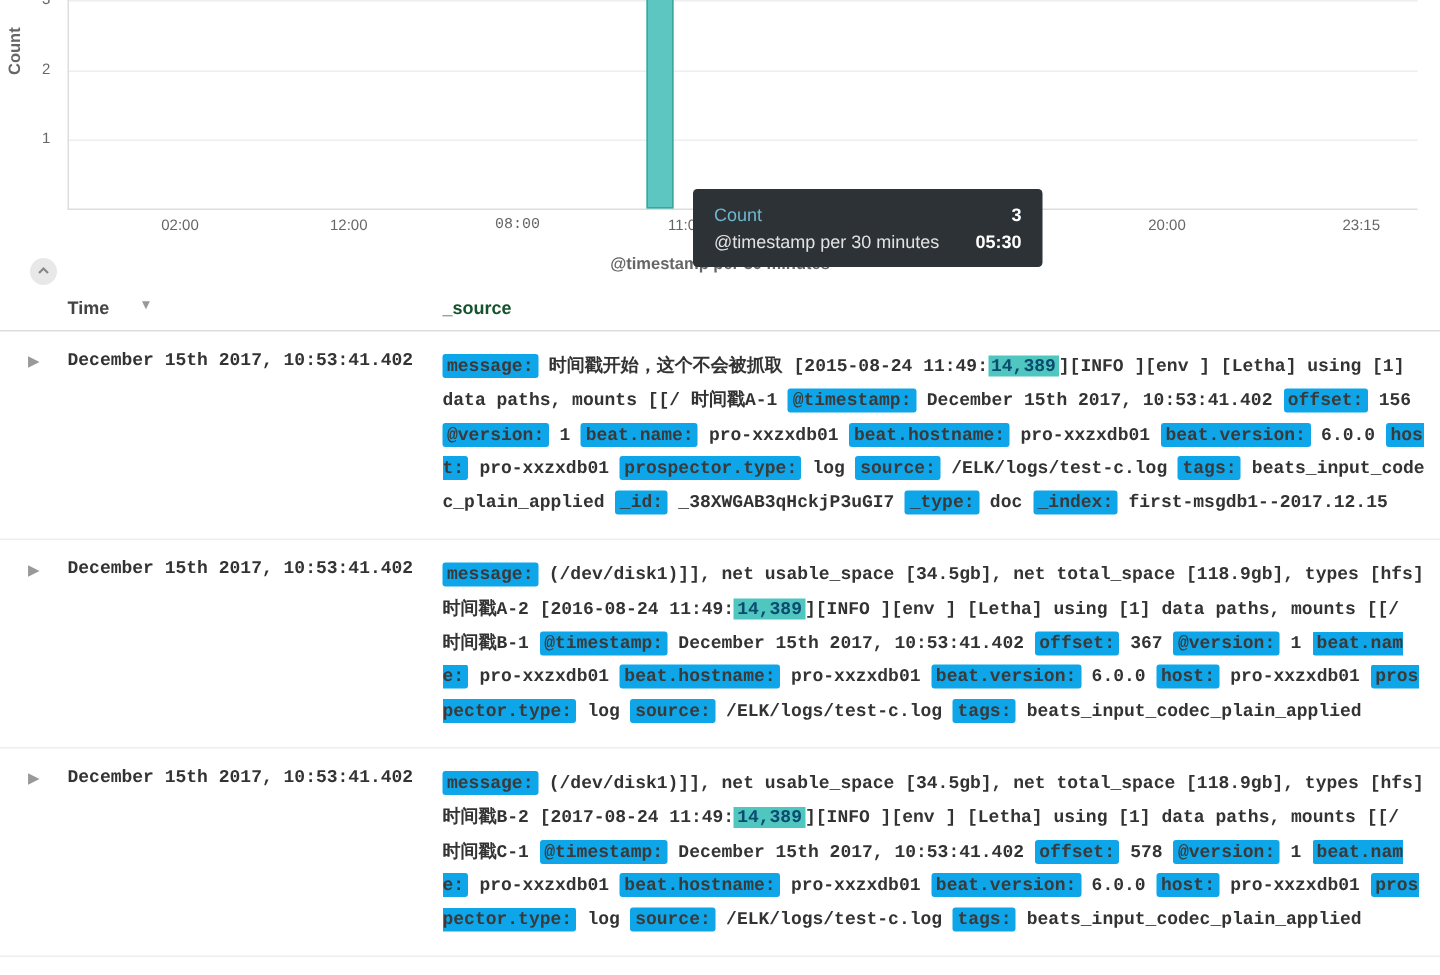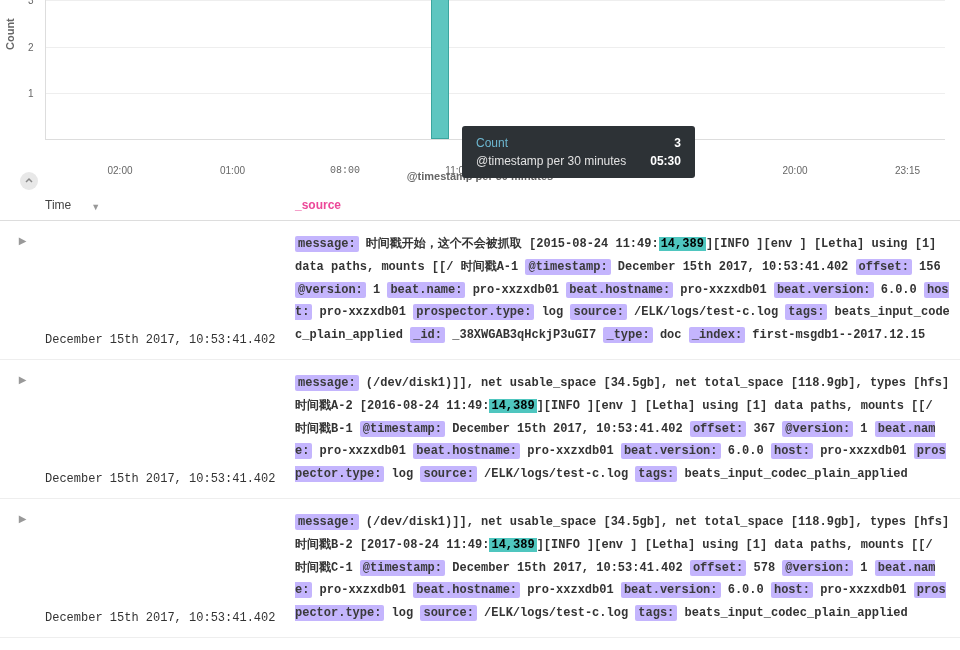--- a/index.html
+++ b/index.html
@@ -2,43 +2,43 @@
 <html><head>
 <meta charset="utf-8">
 <style>
 * { box-sizing: border-box; margin: 0; padding: 0; }
 body { font-family: "Helvetica Neue", Arial, sans-serif; font-size: 12px; color: #2d2d2d; background: #fff; width: 960px; }
 .chart-area { position: relative; height: 190px; padding-left: 45px; padding-right: 15px; }
 .yaxis-label { position: absolute; left: 4px; top: 50px; transform: rotate(-90deg); transform-origin: left top; font-size: 11px; font-weight: bold; color: #666; }
 .plot { position: absolute; left: 45px; right: 15px; top: 0; height: 140px; border-left: 1px solid #ddd; border-bottom: 1px solid #ddd; }
 .grid-h { position: absolute; left: 0; right: 0; border-top: 1px solid #eee; }
 .ytick { position: absolute; left: -18px; font-size: 10px; color: #666; transform: translateY(-50%); }
-.xtick { position: absolute; top: 145px; font-size: 10px; color: #666; transform: translateX(-50%); margin-top: 20px; }
+.xtick { position: absolute; top: 145px; font-size: 10px; color: #666; transform: translateX(-50%); }
 .xlabel { position: absolute; left: 50%; top: 170px; transform: translateX(-50%); font-size: 11px; font-weight: bold; color: #666; }
 .bar { position: absolute; width: 18px; background: #5ec6c0; border: 1px solid #3ba59f; transform: translateX(-50%); }
 .tooltip { position: absolute; background: #2d3236; color: #fff; padding: 10px 14px; border-radius: 3px; font-size: 12px; white-space: nowrap; }
 .tooltip-row { display: flex; justify-content: space-between; gap: 24px; margin-bottom: 4px; }
 .tooltip-row:last-child { margin-bottom: 0; }
 .tooltip-label1 { color: #6db7d0; }
 .tooltip-label2 { color: #e2e2e2; }
 .tooltip-val { font-weight: bold; color: #fff; }
 .collapse-btn { position: absolute; left: 20px; top: 172px; width: 18px; height: 18px; border-radius: 50%; background: #e8e8e8; color: #888; display: flex; align-items: center; justify-content: center; font-size: 10px; cursor: pointer; }
 .table-wrap { margin-top: 0px; }
 .thead { display: flex; border-bottom: 1px solid #ddd; padding: 8px 0; }
 .tcol-arrow { width: 45px; }
-.tcol-time { width: 250px; font-weight: normal; color: #444; display: flex; align-items: flex-end; gap: 20px; cursor: pointer; }
-.tcol-source { flex: 1; font-weight: bold; color: #ec4899; }
+.tcol-time { width: 250px; font-weight: bold; color: #444; display: flex; align-items: flex-start; gap: 20px; cursor: pointer; }
+.tcol-source { flex: 1; font-weight: bold; color: #14532d; }
 .sort-arrow { font-size: 9px; color: #999; }
 .trow { display: flex; border-bottom: 1px solid #eee; padding: 12px 0; }
 .trow .tcol-arrow { display: flex; justify-content: center; align-items: flex-start; padding-top: 2px; color: #999; font-size: 10px; cursor: pointer; }
 .trow .tcol-time { font-family: "Courier New", monospace; font-size: 12px; color: #333; padding-right: 10px; }
 .trow .tcol-source { font-family: "Courier New", monospace; font-size: 12px; color: #333; line-height: 1.9; word-break: break-all; padding-right: 10px; }
-.fk { background: #c4b5fd; padding: 1px 3px; border-radius: 2px; font-weight: bold; color: #3a3a3a; }
+.fk { background: #0ea5e9; padding: 1px 3px; border-radius: 2px; font-weight: bold; color: #3a3a3a; }
 .fk::after { content: ':'; }
-.hl { background: #4fc6bf; color: #000000; padding: 0 2px; font-weight: bold; }
+.hl { background: #4fc6bf; color: #0c4a6e; padding: 0 2px; font-weight: bold; }
 </style>
 </head>
 <body>
 
 <div class="chart-area">
   <div class="yaxis-label">Count</div>
   <div class="plot">
     <div id="yticks">
         <div class="grid-h" style="top: 93.3333px;"></div>
         <div class="ytick" style="top: 93.3333px;">1</div>
@@ -46,26 +46,26 @@
         <div class="ytick" style="top: 46.6667px;">2</div>
         <div class="grid-h" style="top: 0px;"></div>
         <div class="ytick" style="top: 0px;">3</div>
       </div>
     <div id="bars">
         <div class="bar" style="left: 393.75px; bottom: 0px; height: 140px;"></div>
       </div>
   </div>
   <div id="xticks">
       <div class="xtick" style="left: 120px;">02:00</div>
-      <div class="xtick" style="left: 232.5px;">01:00</div>
+      <div class="xtick" style="left: 232.5px;">12:00</div>
       <div class="xtick" style="left: 345px; font-family: Liberation Mono, monospace;">08:00</div>
       <div class="xtick" style="left: 457.5px;">11:00</div>
       <div class="xtick" style="left: 570px;">14:00</div>
       <div class="xtick" style="left: 682.5px;">17:00</div>
-      <div class="xtick" style="left: 795px;">20:00</div>
+      <div class="xtick" style="left: 778px;">20:00</div>
       <div class="xtick" style="left: 907.5px;">23:15</div>
     </div>
   <div class="xlabel">@timestamp per 30 minutes</div>
   <div class="tooltip" style="left:462px; top:126px;">
     <div class="tooltip-row">
       <span class="tooltip-label1">Count</span>
       <span class="tooltip-val">3</span>
     </div>
     <div class="tooltip-row">
       <span class="tooltip-label2">@timestamp per 30 minutes</span>

